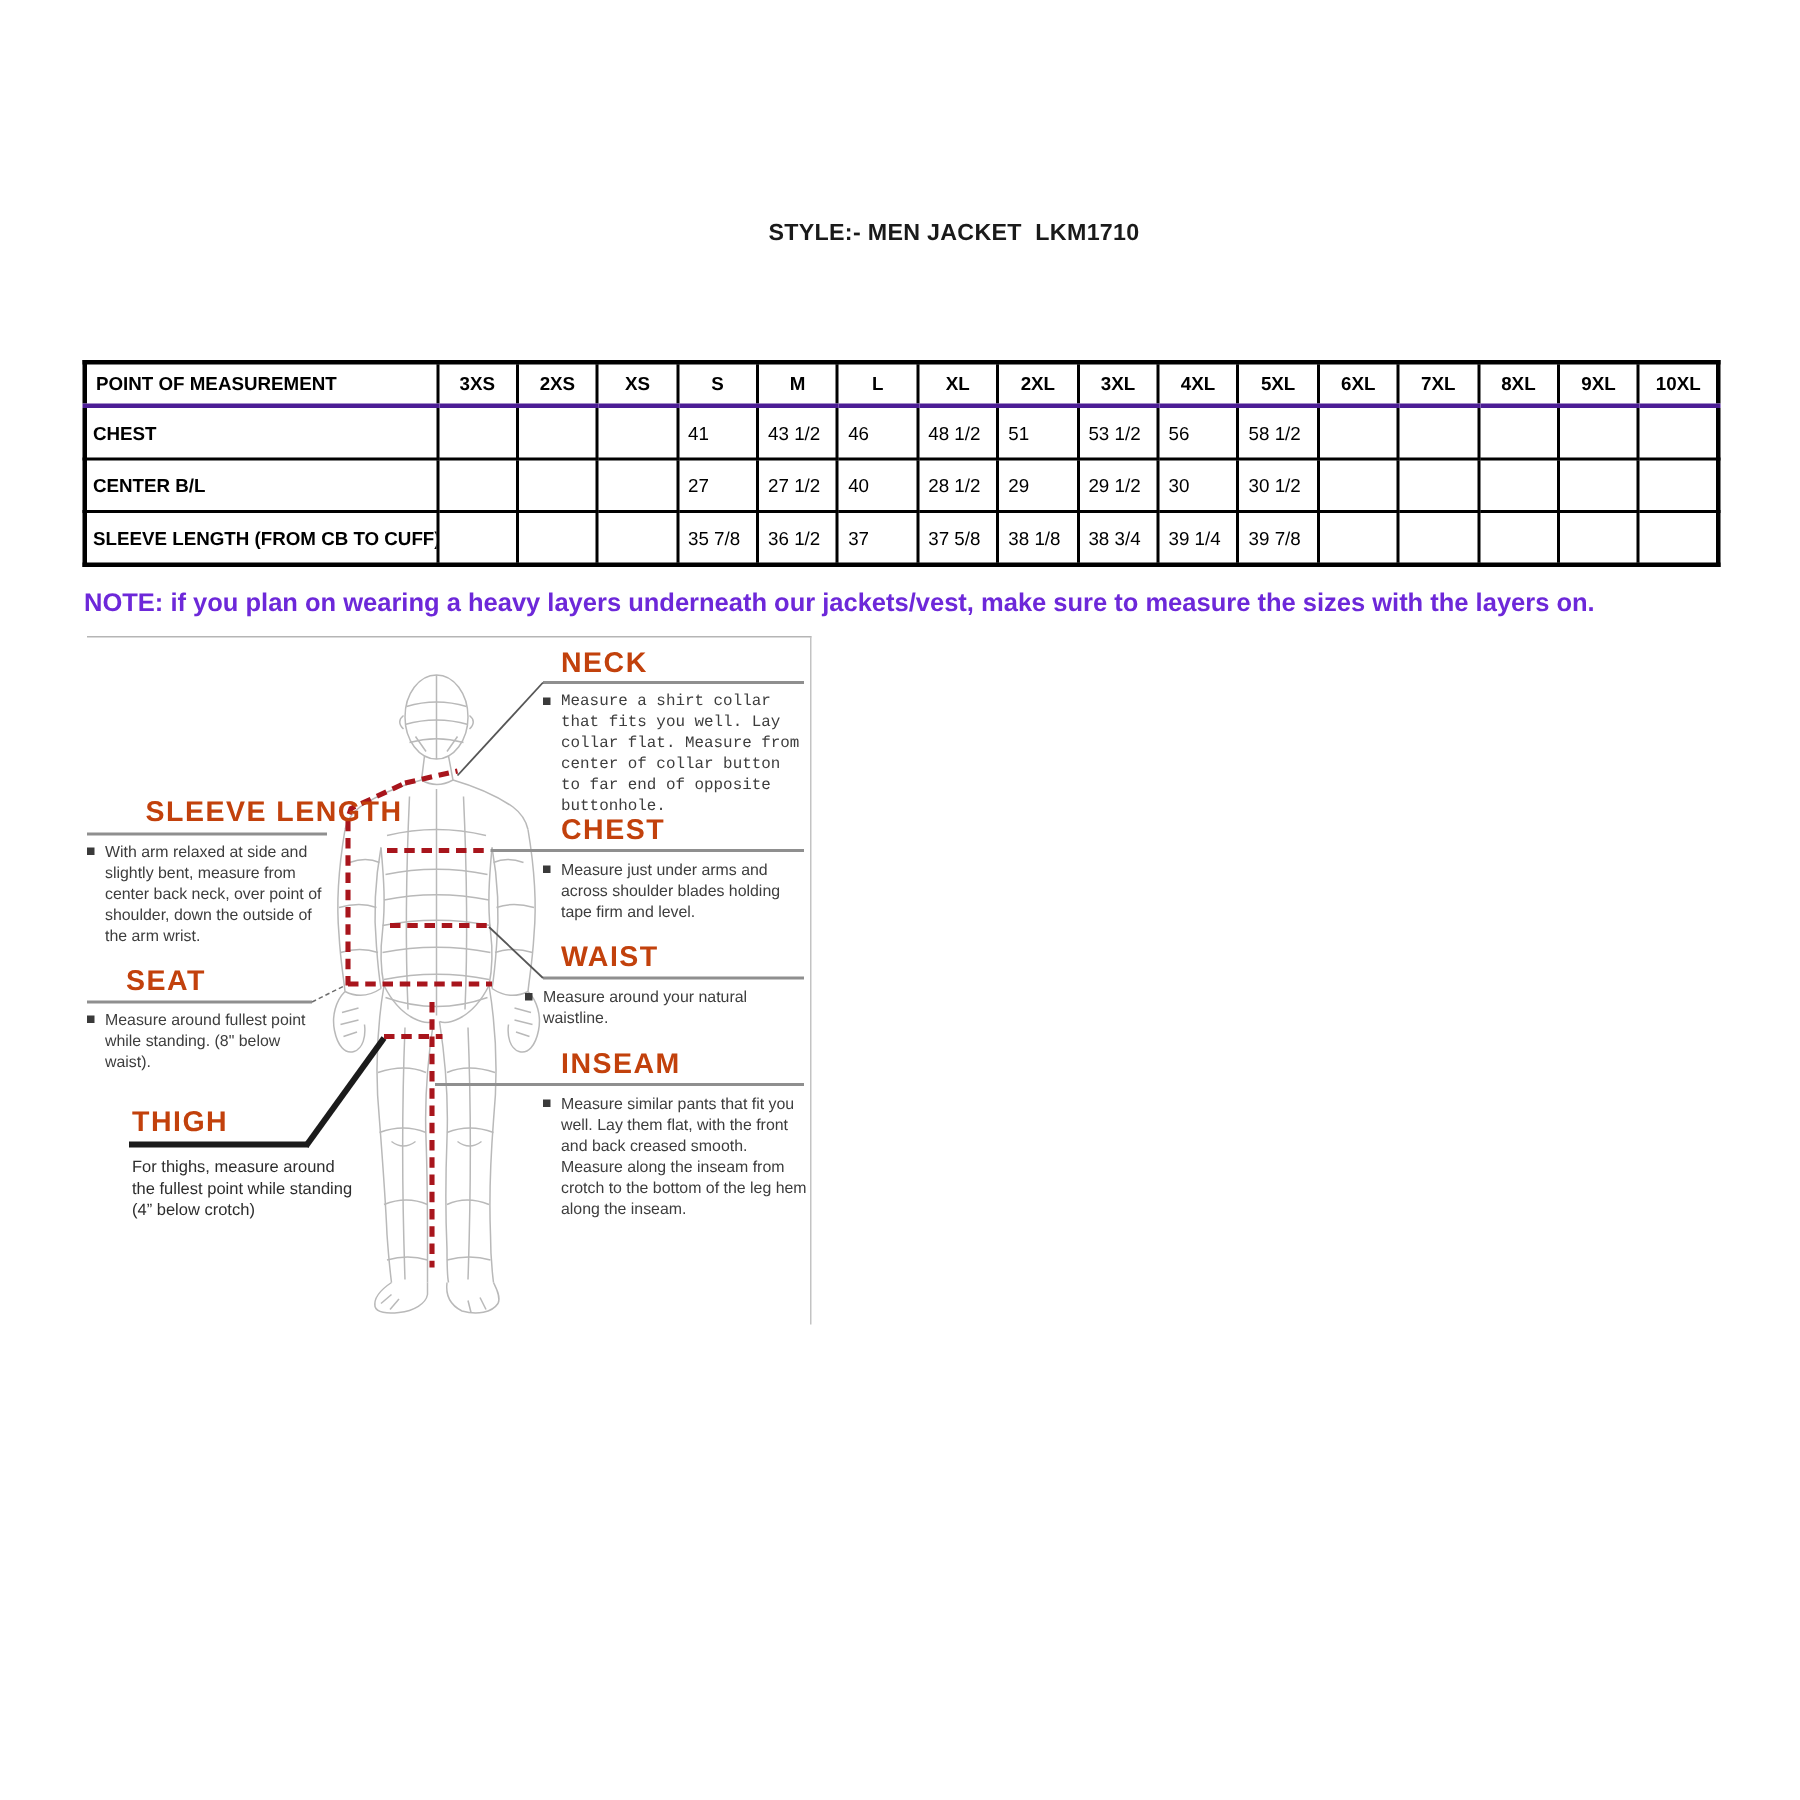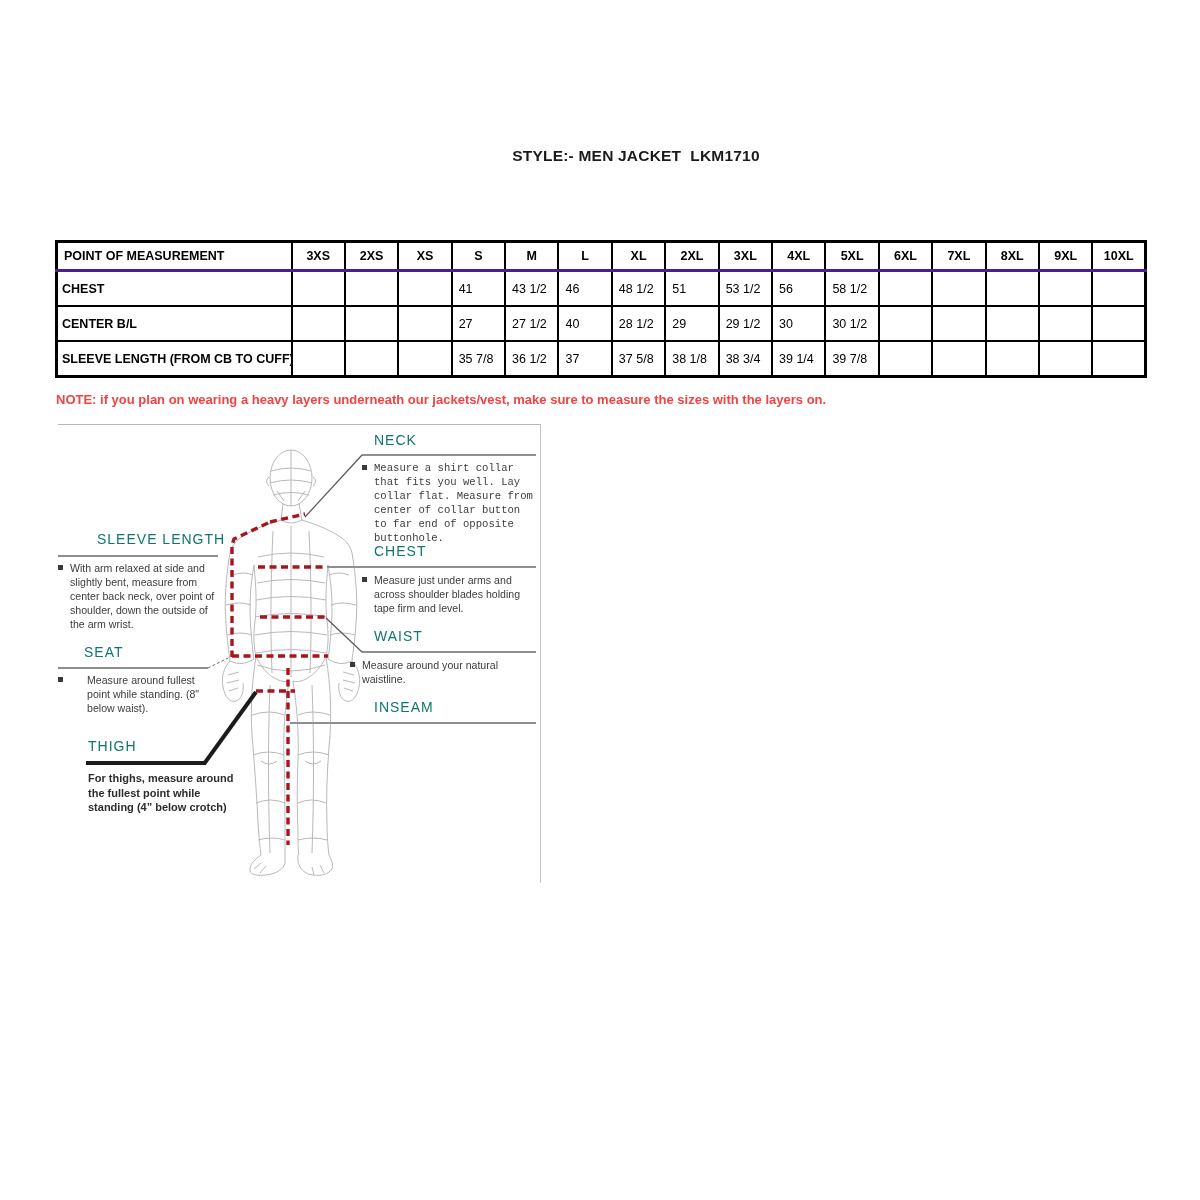--- a/index.html
+++ b/index.html
@@ -25,49 +25,49 @@
     padding:0 0 0 6px;text-align:left;overflow:hidden;white-space:nowrap;
   }
   table.size-chart thead th{border-bottom:3px solid #4c1d95;}
   table.size-chart th{font-weight:bold;height:26px;}
   table.size-chart th.size-col{text-align:center;padding:0;}
   table.size-chart td{height:33px;font-weight:normal;}
   table.size-chart td.rowlabel{font-weight:bold;padding-left:4px;}
   
   .note-line{
     position:absolute;left:56px;top:392px;width:1100px;
-    font-weight:bold;font-size:13px;color:#ef4444;
+    font-weight:bold;font-size:17px;color:#6d28d9;
   }
   
   .diagram{
     position:absolute;left:58px;top:424px;width:482px;height:458px;
     border-top:1px solid #b5b5b5;border-right:1px solid #c3c3c3;
   }
   .diagram svg{position:absolute;left:0;top:0;}
   .sec-title{
-    position:absolute;font-size:14px;color:#0f766e;letter-spacing:1px;
-    font-weight:400;white-space:nowrap;
+    position:absolute;font-size:19px;color:#c2410c;letter-spacing:1px;
+    font-weight:700;white-space:nowrap;
   }
   .sec-body{
     position:absolute;display:flex;align-items:flex-start;
     font-size:10.6px;line-height:1.33;color:#3d3d3d;
   }
   .bullet{
     flex:0 0 auto;width:5px;height:5px;background:#3a3a3a;
     margin:4px 7px 0 0;
   }
   .sec-text{flex:1 1 auto;}
   
   .pos-neck-t{left:316px;top:7px;}        .pos-neck-b{left:304px;top:36px;width:172px;font-family:Liberation Mono, monospace;}
   .pos-chest-t{left:316px;top:118px;}     .pos-chest-b{left:304px;top:148px;width:172px;}
   .pos-waist-t{left:316px;top:203px;}     .pos-waist-b{left:292px;top:233px;width:172px;}
   .pos-inseam-t{left:316px;top:274px;}    .pos-inseam-b{left:304px;top:304px;width:176px;}
   .pos-sleeve-t{left:2px;top:106px;margin-left:37px;}      .pos-sleeve-b{left:0px;top:136px;width:160px;}
-  .pos-seat-t{left:2px;top:219px;margin-left:24px;}        .pos-seat-b{left:0px;top:248px;width:152px;gap:17px;}
-  .pos-thigh-t{left:30px;top:313px;}      .pos-thigh-b{left:30px;top:346px;width:152px;font-weight:bold;}
+  .pos-seat-t{left:2px;top:219px;margin-left:24px;}        .pos-seat-b{left:0px;top:248px;width:152px;}
+  .pos-thigh-t{left:30px;top:313px;}      .pos-thigh-b{left:30px;top:346px;width:152px;}
   .pos-thigh-b .sec-text{font-size:11px;color:#2d2d2d;}
 </style>
 </head>
 <body>
 
 <div class="doc-title">STYLE:- MEN JACKET  LKM1710</div>
 
 <table class="size-chart">
   <colgroup>
     <col style="width:235px">
@@ -277,20 +277,24 @@
     <span class="sec-text">Measure just under arms and across shoulder blades holding tape firm and level.</span>
   </div>
 
   <div class="sec-title pos-waist-t">WAIST</div>
   <div class="sec-body pos-waist-b">
     <span class="bullet"></span>
     <span class="sec-text">Measure around your natural waistline.</span>
   </div>
 
   <div class="sec-title pos-inseam-t">INSEAM</div>
+  <div class="sec-body pos-inseam-b">
+    <span class="bullet"></span>
+    <span class="sec-text">Measure similar pants that fit you well. Lay them flat, with the front and back creased smooth. Measure along the inseam from crotch to the bottom of the leg hem along the inseam.</span>
+  </div>
 
   <div class="sec-title pos-sleeve-t">SLEEVE LENGTH</div>
   <div class="sec-body pos-sleeve-b">
     <span class="bullet"></span>
     <span class="sec-text">With arm relaxed at side and slightly bent, measure from center back neck, over point of shoulder, down the outside of the arm wrist.</span>
   </div>
 
   <div class="sec-title pos-seat-t">SEAT</div>
   <div class="sec-body pos-seat-b">
     <span class="bullet"></span>

